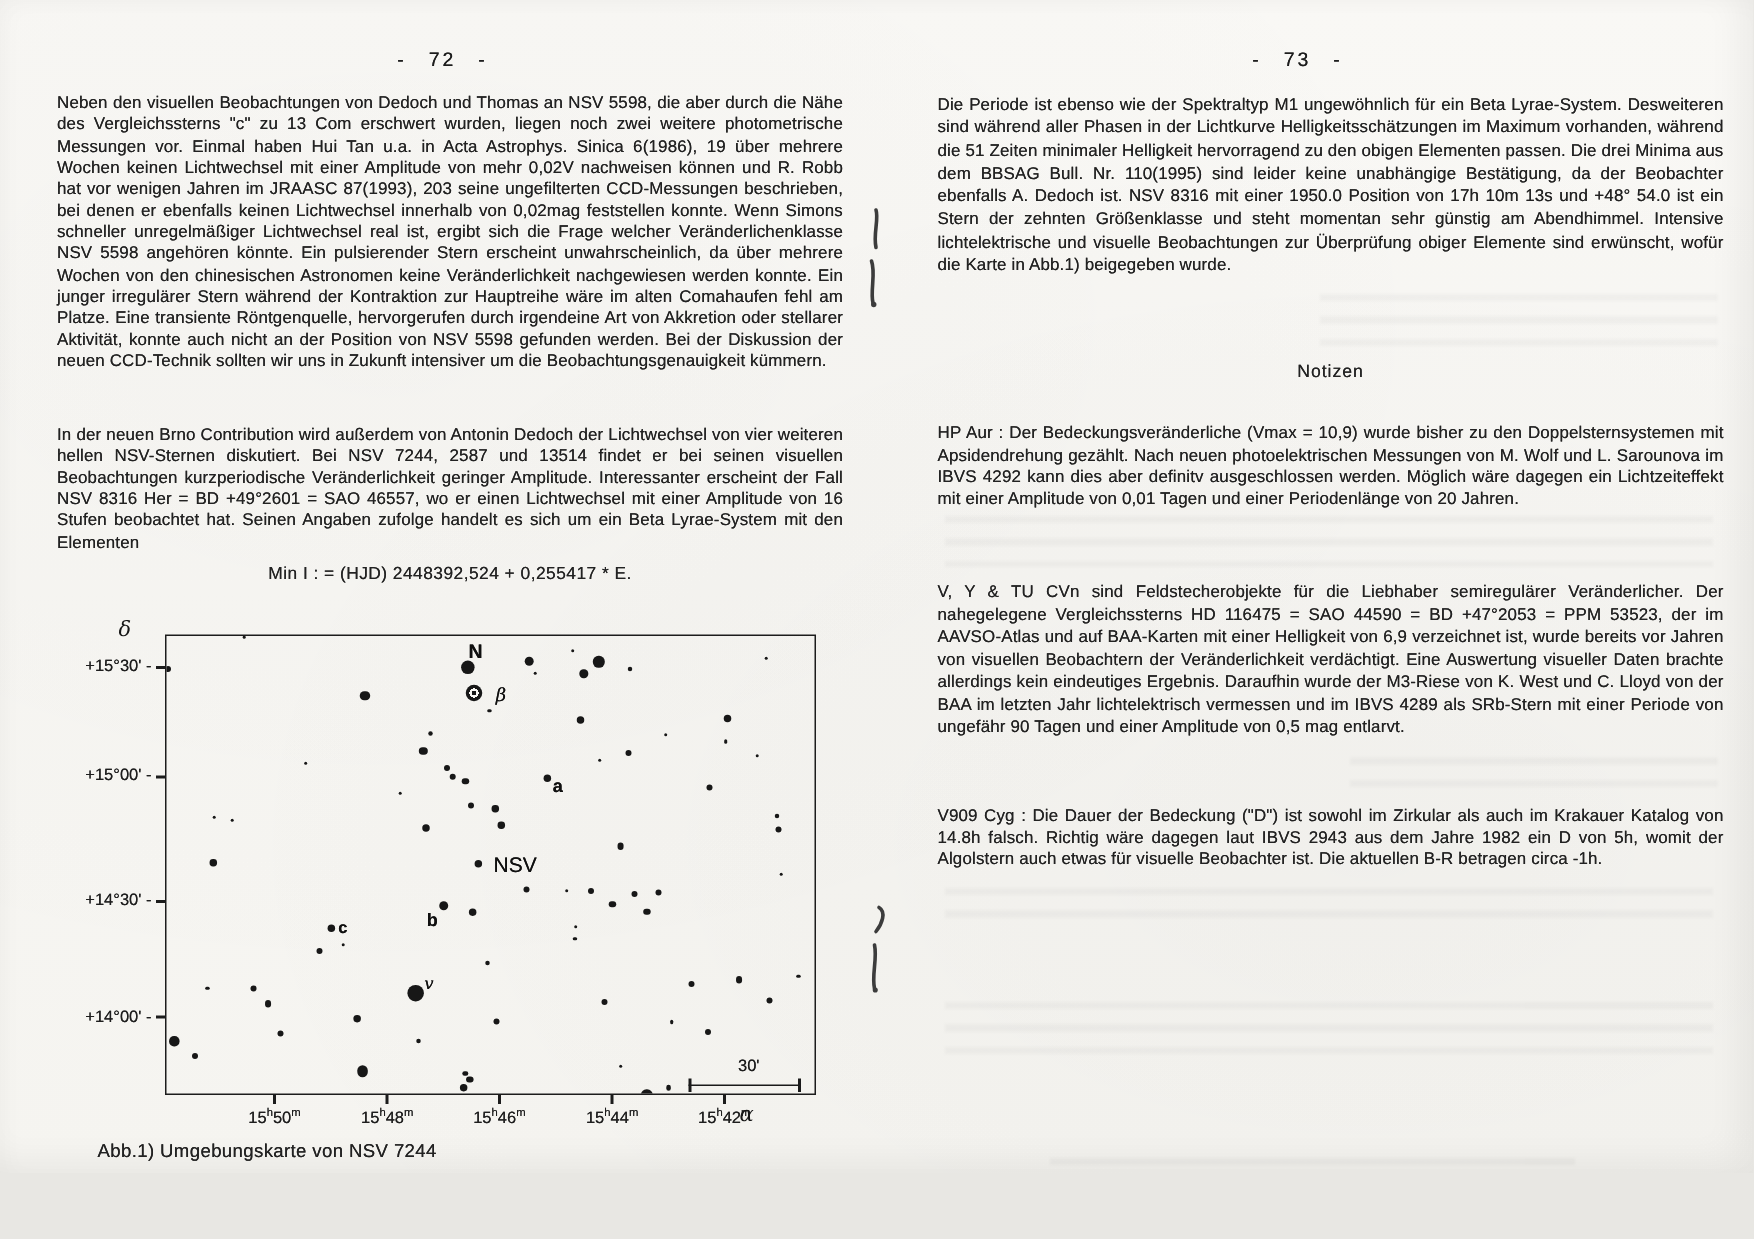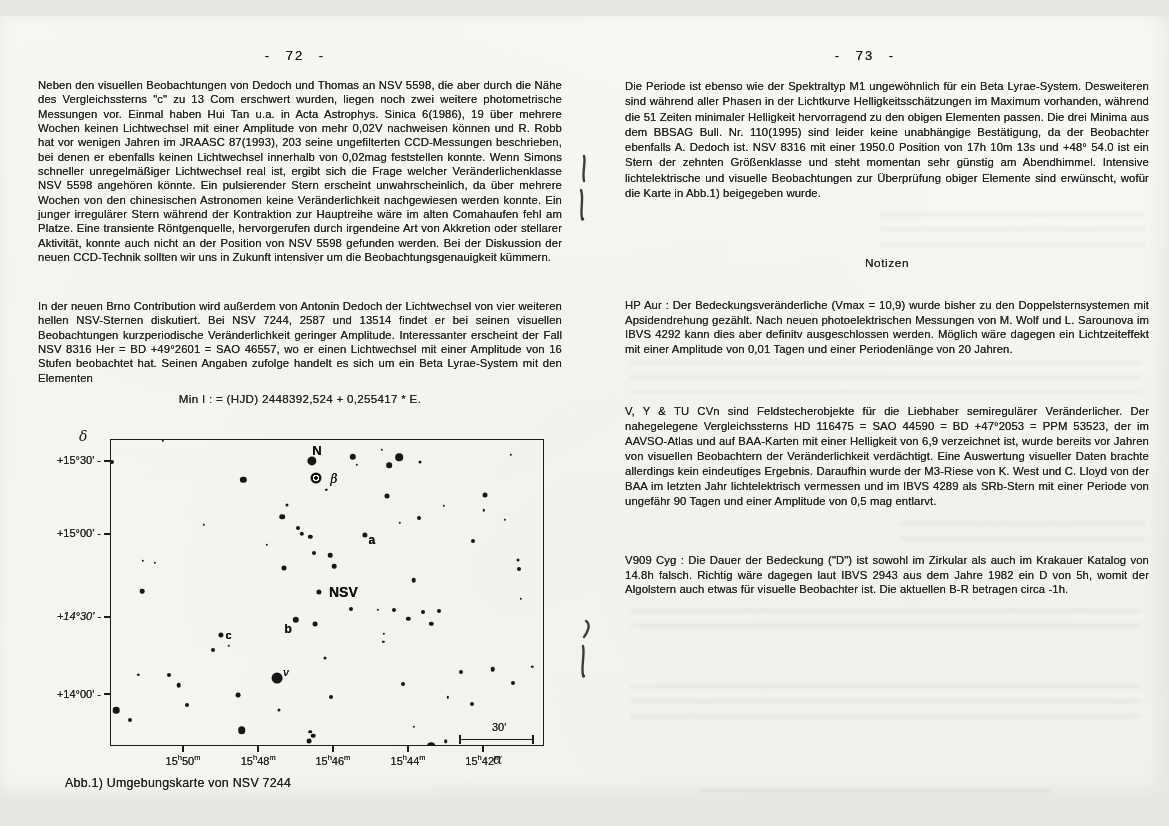--- a/index.html
+++ b/index.html
@@ -3,21 +3,21 @@
 <meta charset="utf-8">
 <title>Scanned journal spread</title>
 <style>
   html,body{margin:0;padding:0;background:#e8e7e3;}
   #canvas{
     position:relative;width:1169px;height:782px;overflow:hidden;
     background:
       radial-gradient(ellipse at 22% 28%, rgba(0,0,0,0.015), transparent 60%),
       radial-gradient(ellipse at 78% 72%, rgba(0,0,0,0.025), transparent 62%),
       linear-gradient(#f9f8f5,#f5f4f0);
-    font-family:"Liberation Sans",sans-serif;color:#232323;margin-top:16px;
+    font-family:"Liberation Sans",sans-serif;color:#232323;
   }
   #canvas::after{
     content:"";position:absolute;inset:0;pointer-events:none;
     box-shadow:inset -10px -8px 22px rgba(0,0,0,0.05), inset 5px 3px 14px rgba(0,0,0,0.02);
   }
   .abs{position:absolute;}
   .txt{
     font-size:11.3px;line-height:14.35px;text-align:justify;
     color:#222;text-shadow:0 0 .35px rgba(25,25,25,.85);
     letter-spacing:.1px;
@@ -147,36 +147,36 @@
         <div class="star" style="left: 30.3%; top: 95.1%; height: 7.6px; width: 7.6px;"></div>
         <div class="star" style="left: 46.1%; top: 95.7%; height: 3.6px; width: 3.6px;"></div>
         <div class="star" style="left: 46.8%; top: 97%; height: 4.6px; width: 4.6px;"></div>
         <div class="star" style="left: 45.8%; top: 98.7%; height: 4.8px; width: 4.8px;"></div>
         <div class="star" style="left: 70.1%; top: 94.1%; height: 2.4px; width: 2.4px;"></div>
         <div class="star" style="left: 77.5%; top: 98.7%; height: 3.6px; width: 3.6px;"></div>
         <div class="star" style="left: 74.1%; top: 100.3%; height: 7.6px; width: 7.6px;"></div>
         <div class="slabel" style="left: 47.7%; top: 3.3%; font-size: 13px; font-weight: bold;">N</div>
         <div class="slabel" style="left: 51.6%; top: 12.8%; font-size: 12px; font-family: &quot;DejaVu Serif&quot;, serif; font-style: italic;">β</div>
         <div class="slabel" style="left: 60.4%; top: 32.8%; font-size: 12px; font-weight: bold;">a</div>
-        <div class="slabel" style="left: 53.8%; top: 49.9%; font-size: 14px; font-weight: bold;">NSV</div>
+        <div class="slabel" style="left: 53.8%; top: 49.9%; font-size: 14px; font-weight: normal;">NSV</div>
         <div class="slabel" style="left: 41%; top: 62%; font-size: 12px; font-weight: bold;">b</div>
         <div class="slabel" style="left: 27.2%; top: 63.8%; font-size: 11px; font-weight: bold;">c</div>
         <div class="slabel" style="left: 40.5%; top: 76.2%; font-size: 11px; font-family: &quot;DejaVu Serif&quot;, serif; font-style: italic;">v</div>
         <div class="sbar" style="left: 80.6%; top: 98%; width: 17.3%;">
           <div class="end" style="left: 0px;"></div>
           <div class="end" style="right: 0px;"></div>
         </div>
         <div class="sbar-label" style="left: 89.85%; top: 92.2%;">30'</div>
       </div>
 
   <div class="ytick" style="top: 27.96px;">+15°30' -</div>
       <div class="tick" style="left: 69px; top: 34.16px; width: 6px; height: 1.6px;"></div>
       <div class="ytick" style="top: 100.855px;">+15°00' -</div>
       <div class="tick" style="left: 69px; top: 107.055px; width: 6px; height: 1.6px;"></div>
-      <div class="ytick" style="top: 184.12px; font-style: italic;">+14°30' -</div>
+      <div class="ytick" style="top: 184.12px;">+14°30' -</div>
       <div class="tick" style="left: 69px; top: 190.32px; width: 6px; height: 1.6px;"></div>
       <div class="ytick" style="top: 262px;">+14°00' -</div>
       <div class="tick" style="left: 69px; top: 267.18px; width: 6px; height: 1.6px;"></div>
       <div class="xtick" style="left: 113.008px; top: 327px;">15<sup>h</sup>50<sup>m</sup></div>
       <div class="tick" style="left: 147.208px; top: 319.6px; width: 1.6px; height: 6px;"></div>
       <div class="xtick" style="left: 188.176px; top: 327px;">15<sup>h</sup>48<sup>m</sup></div>
       <div class="tick" style="left: 222.376px; top: 319.6px; width: 1.6px; height: 6px;"></div>
       <div class="xtick" style="left: 262.912px; top: 327px;">15<sup>h</sup>46<sup>m</sup></div>
       <div class="tick" style="left: 297.112px; top: 319.6px; width: 1.6px; height: 6px;"></div>
       <div class="xtick" style="left: 338.08px; top: 327px;">15<sup>h</sup>44<sup>m</sup></div>

